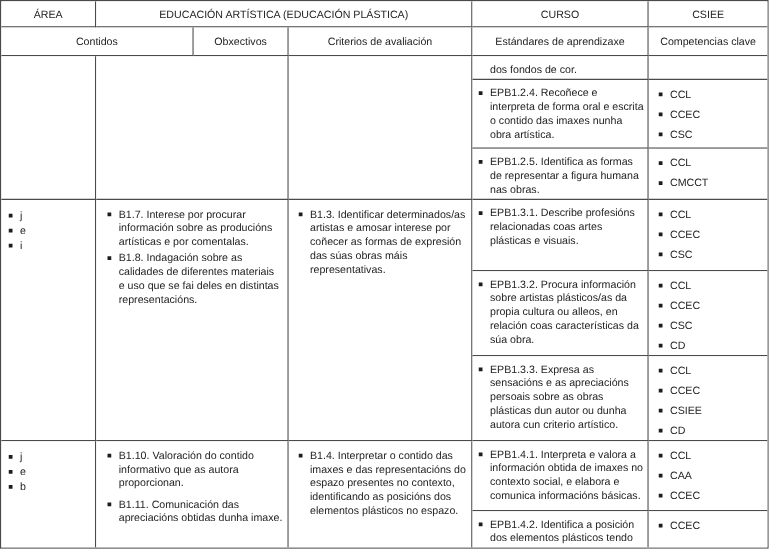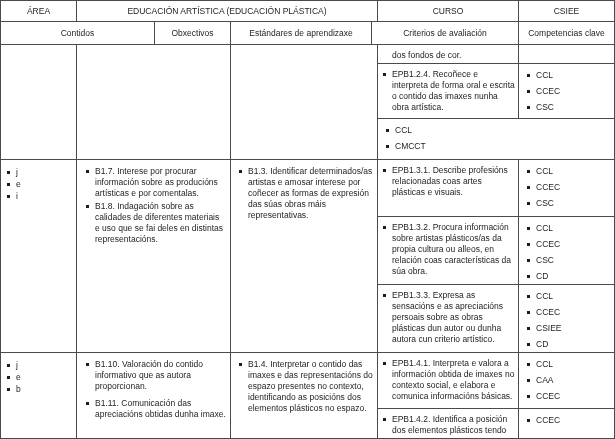--- a/index.html
+++ b/index.html
@@ -67,22 +67,22 @@
     <div class="hrow h1">
       <div class="cell hcell w-obx">ÁREA</div>
       <div class="cell hcell w-sub">EDUCACIÓN ARTÍSTICA (EDUCACIÓN PLÁSTICA)</div>
       <div class="cell hcell w-est">CURSO</div>
       <div class="cell hcell w-comp last">CSIEE</div>
     </div>
 
     <div class="hrow h2">
       <div class="cell hcell w-con">Contidos</div>
       <div class="cell hcell w-obx">Obxectivos</div>
+      <div class="cell hcell w-cri">Criterios de avaliación</div>
       <div class="cell hcell w-est">Estándares de aprendizaxe</div>
-      <div class="cell hcell w-cri">Criterios de avaliación</div>
       <div class="cell hcell w-comp last">Competencias clave</div>
     </div>
 
     <div class="body">
 
       <div class="block b1">
         <div class="cell w-obx c-obx"></div>
         <div class="cell w-con c-con"></div>
         <div class="cell w-cri c-cri"></div>
         <div class="right">
@@ -113,20 +113,26 @@
                   <span class="txt">CCEC</span>
                 </div>
               <div class="li comp-item">
                   <span class="blt"></span>
                   <span class="txt">CSC</span>
                 </div>
             </div>
           </div>
 
           <div class="subrow r41">
+            <div class="cell w-est c-est">
+              <div class="li">
+                <span class="blt"></span>
+                <span class="txt">EPB1.2.5. Identifica as formas de representar a figura humana nas obras.</span>
+              </div>
+            </div>
             <div class="cell w-comp c-comp last">
               <div class="li comp-item">
                   <span class="blt"></span>
                   <span class="txt">CCL</span>
                 </div>
               <div class="li comp-item">
                   <span class="blt"></span>
                   <span class="txt">CMCCT</span>
                 </div>
             </div>

